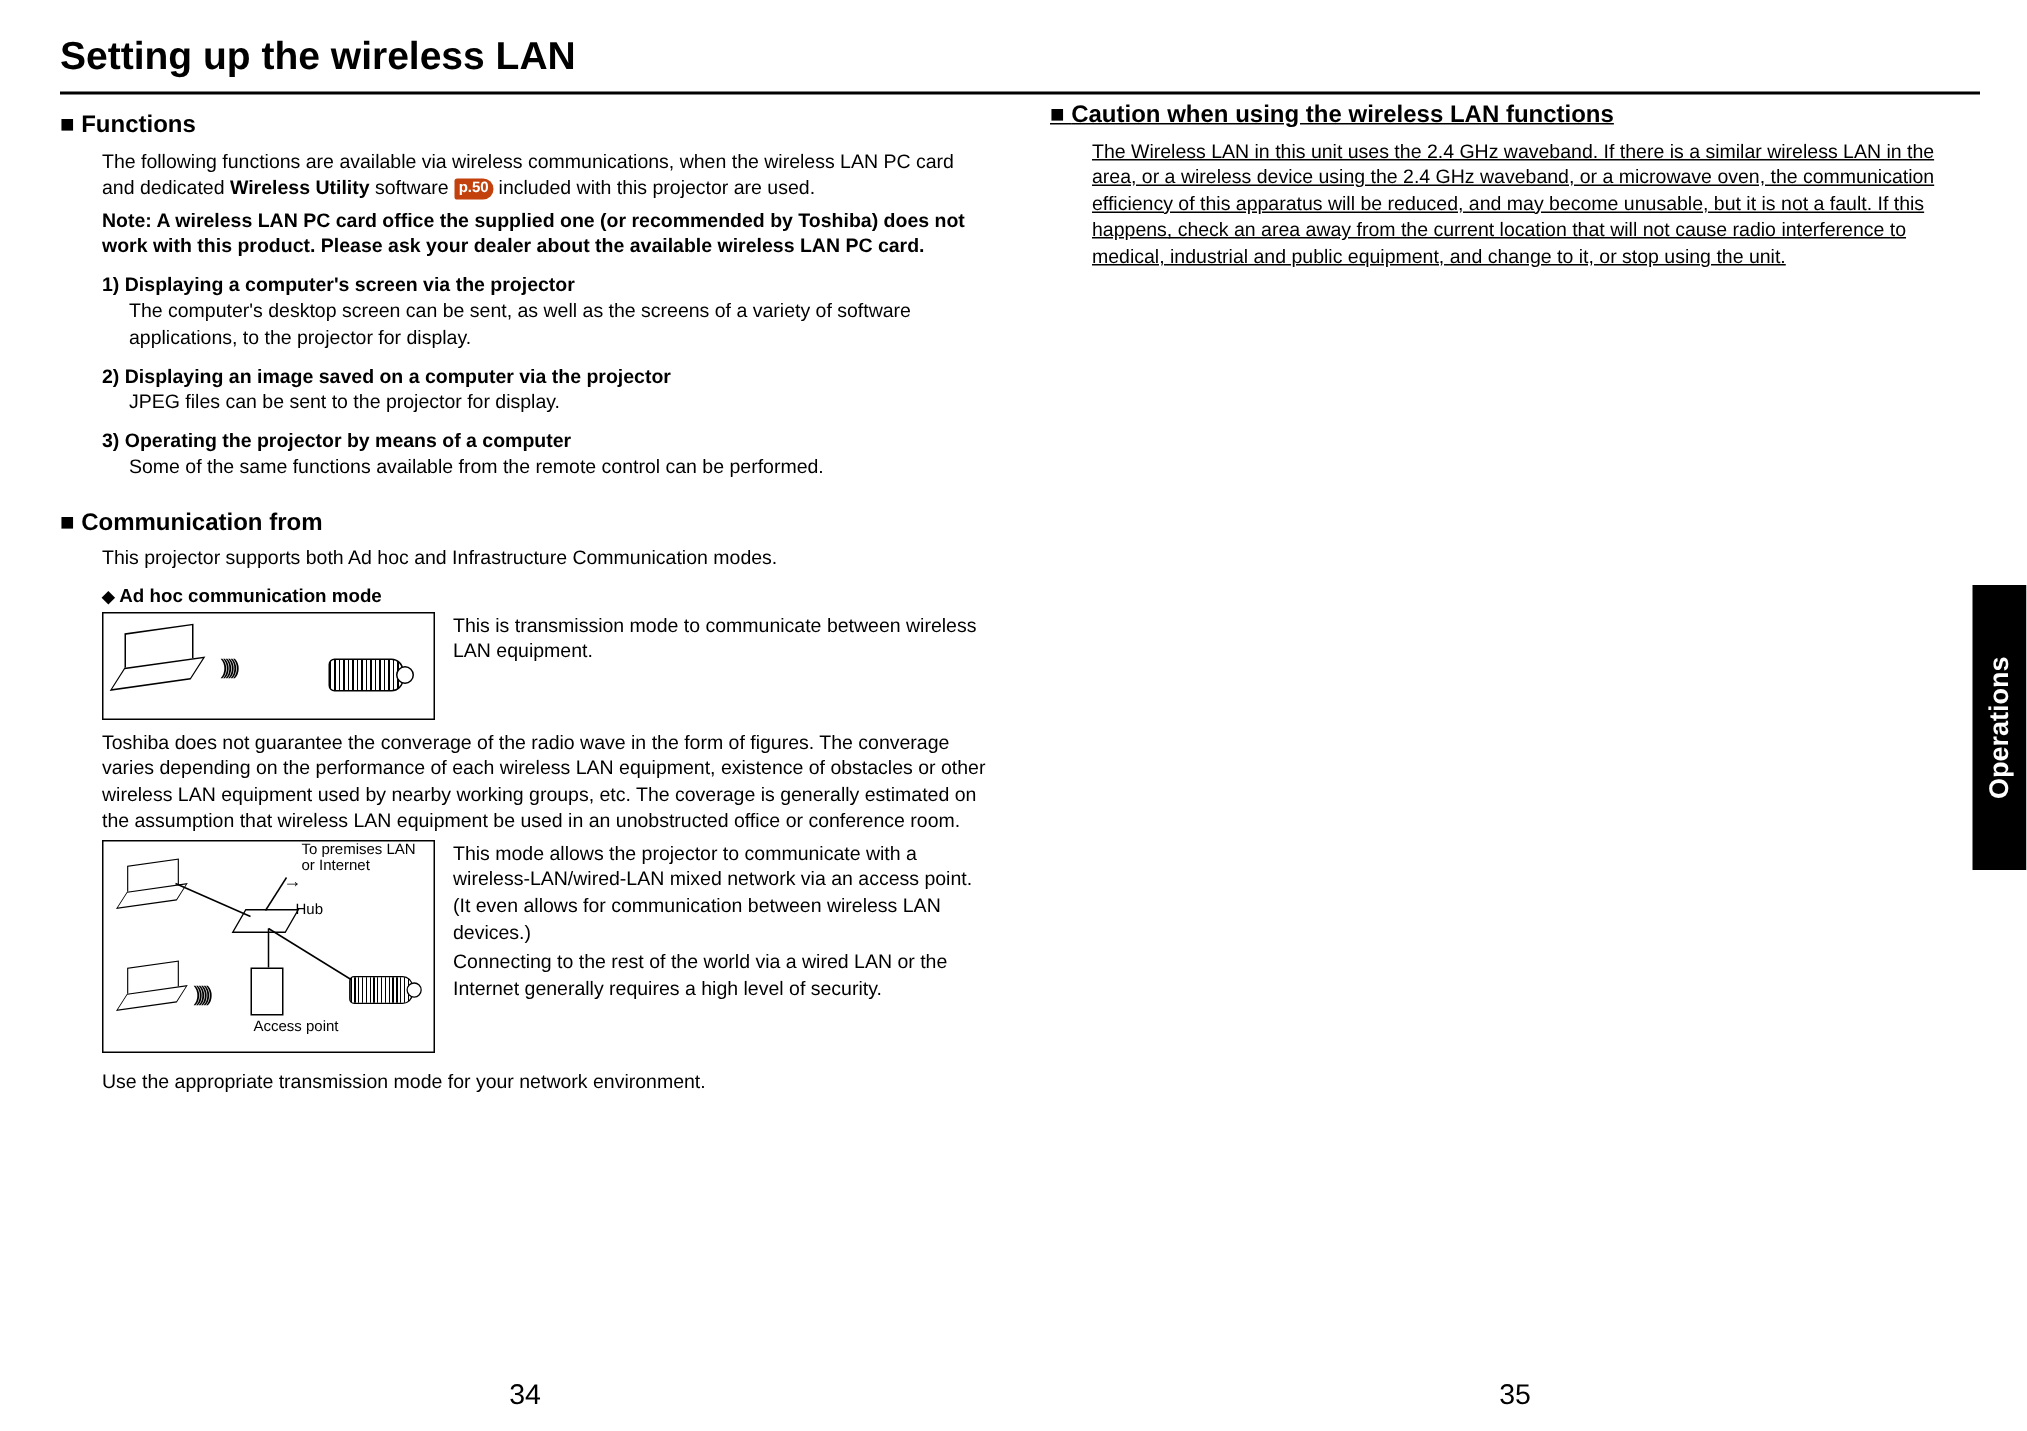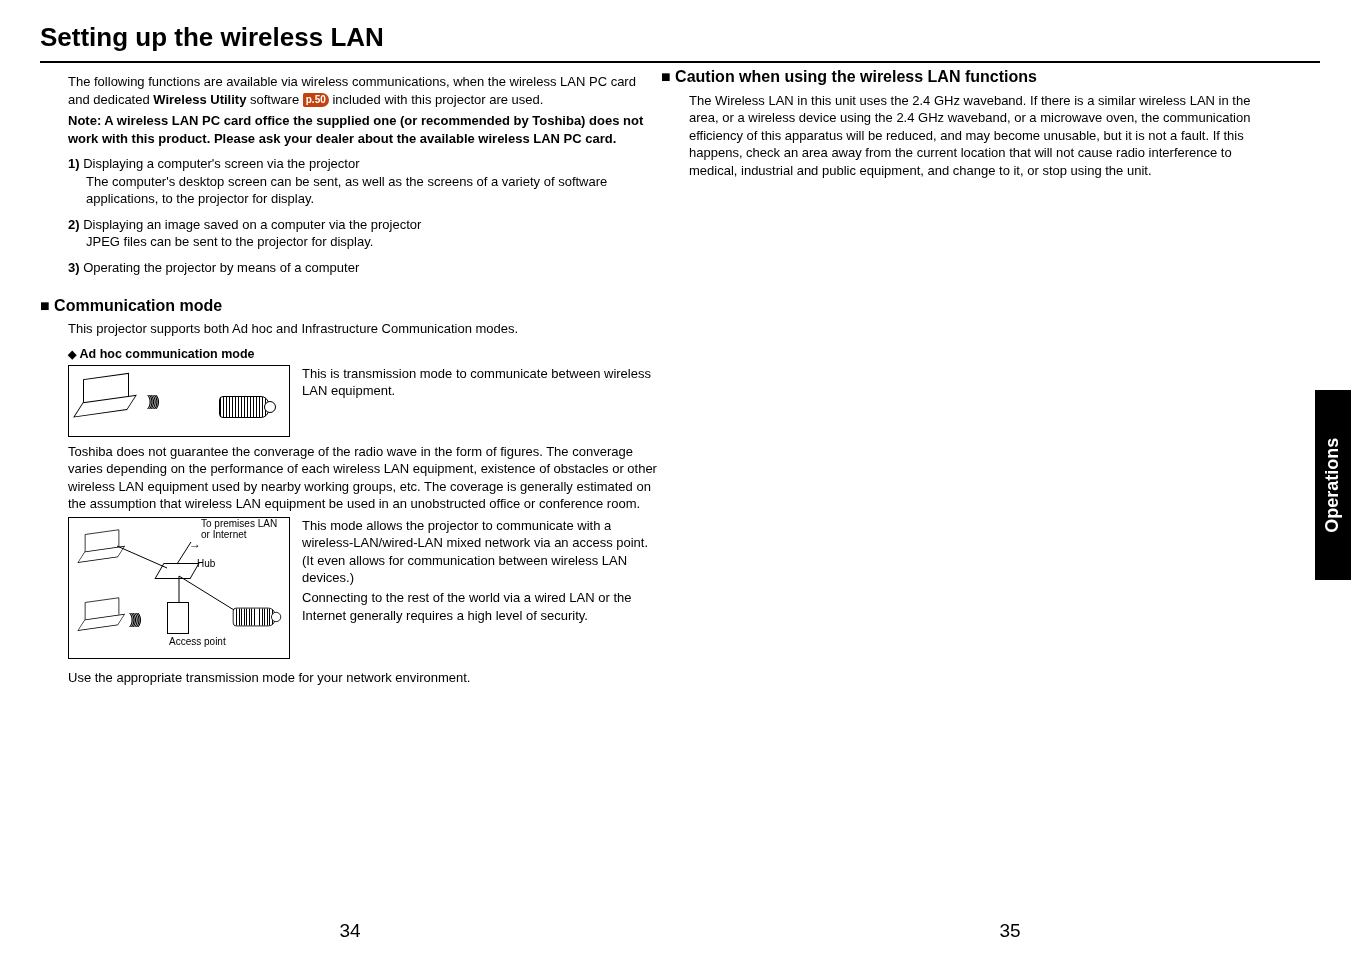--- a/index.html
+++ b/index.html
@@ -14,21 +14,21 @@
     overflow: hidden;
     font-size: 13px;
     line-height: 1.35;
   }
   .page {
     position: absolute;
     top: 20px;
     width: 620px;
   }
   .page-left { left: 40px; }
-  .page-right { left: 661px; }
+  .page-right { left: 700px; text-decoration: underline; }
   h1.title {
     font-size: 26px;
     font-weight: bold;
     margin: 0 0 2px 0;
     padding: 0 0 4px 0;
   }
   .title-rule {
     border: 0;
     border-top: 2px solid #000;
     margin: 0 0 10px 0;
@@ -42,21 +42,21 @@
   .square-bullet::before {
     content: "■ ";
   }
   .body-block {
     margin-left: 28px;
   }
   .body-block p { margin: 0 0 4px 0; }
   .bold { font-weight: bold; }
   .num-item { margin: 8px 0 2px 0; }
   .num-item .num-label { font-weight: bold; }
-  .num-item .num-title { font-weight: normal; }
+  .num-item .num-title { font-weight: bold; }
   .num-item .num-body { margin-left: 18px; }
   .diamond::before {
     content: "◆ ";
     font-size: 11px;
   }
   .sub-heading {
     font-weight: bold;
     margin: 8px 0 2px 0;
     font-size: 12.5px;
   }
@@ -159,43 +159,45 @@
   .label-sm { position:absolute; font-size:10px; line-height:1.1; }
   .arrow { position:absolute; font-size:12px; }
 </style>
 </head>
 <body>
 
 <div class="page page-left">
   <h1 class="title">Setting up the wireless LAN</h1>
   <hr class="title-rule">
 
+  <div class="section-heading square-bullet">Functions</div>
   <div class="body-block">
     <p>
       <span>The following functions are available via wireless communications, when the wireless LAN PC card and dedicated </span><span class="bold">Wireless Utility</span><span> software </span><span class="page-ref">p.50</span><span> included with this projector are used.</span>
     </p>
     <p class="bold">Note: A wireless LAN PC card office the supplied one (or recommended by Toshiba) does not work with this product.  Please ask your dealer about the available wireless LAN PC card.</p>
 
     <div class="num-item">
       <span class="num-label">1)</span>
       <span class="num-title">Displaying a computer's screen via the projector</span>
       <div class="num-body">The computer's desktop screen can be sent, as well as the screens of a variety of software applications, to the projector for display.</div>
     </div>
     <div class="num-item">
       <span class="num-label">2)</span>
       <span class="num-title">Displaying an image saved on a computer via the projector</span>
       <div class="num-body">JPEG files can be sent to the projector for display.</div>
     </div>
     <div class="num-item">
       <span class="num-label">3)</span>
       <span class="num-title">Operating the projector by means of a computer</span>
+      <div class="num-body">Some of the same functions available from the remote control can be performed.</div>
     </div>
   </div>
 
-  <div class="section-heading square-bullet" style="margin-top:18px">Communication mode</div>
+  <div class="section-heading square-bullet" style="margin-top:18px">Communication from</div>
   <div class="body-block">
     <p>This projector supports both Ad hoc and Infrastructure Communication modes.</p>
 
     <div class="sub-heading diamond">Ad hoc communication mode</div>
     <div class="mode-row">
       <div class="img-box" style="width:220px;height:70px">
         <div class="laptop" style="left:14px;top:10px"></div>
         <span class="waves" style="left:78px;top:26px">))))))</span>
         <div class="projector" style="left:150px;top:30px"></div>
       </div>

